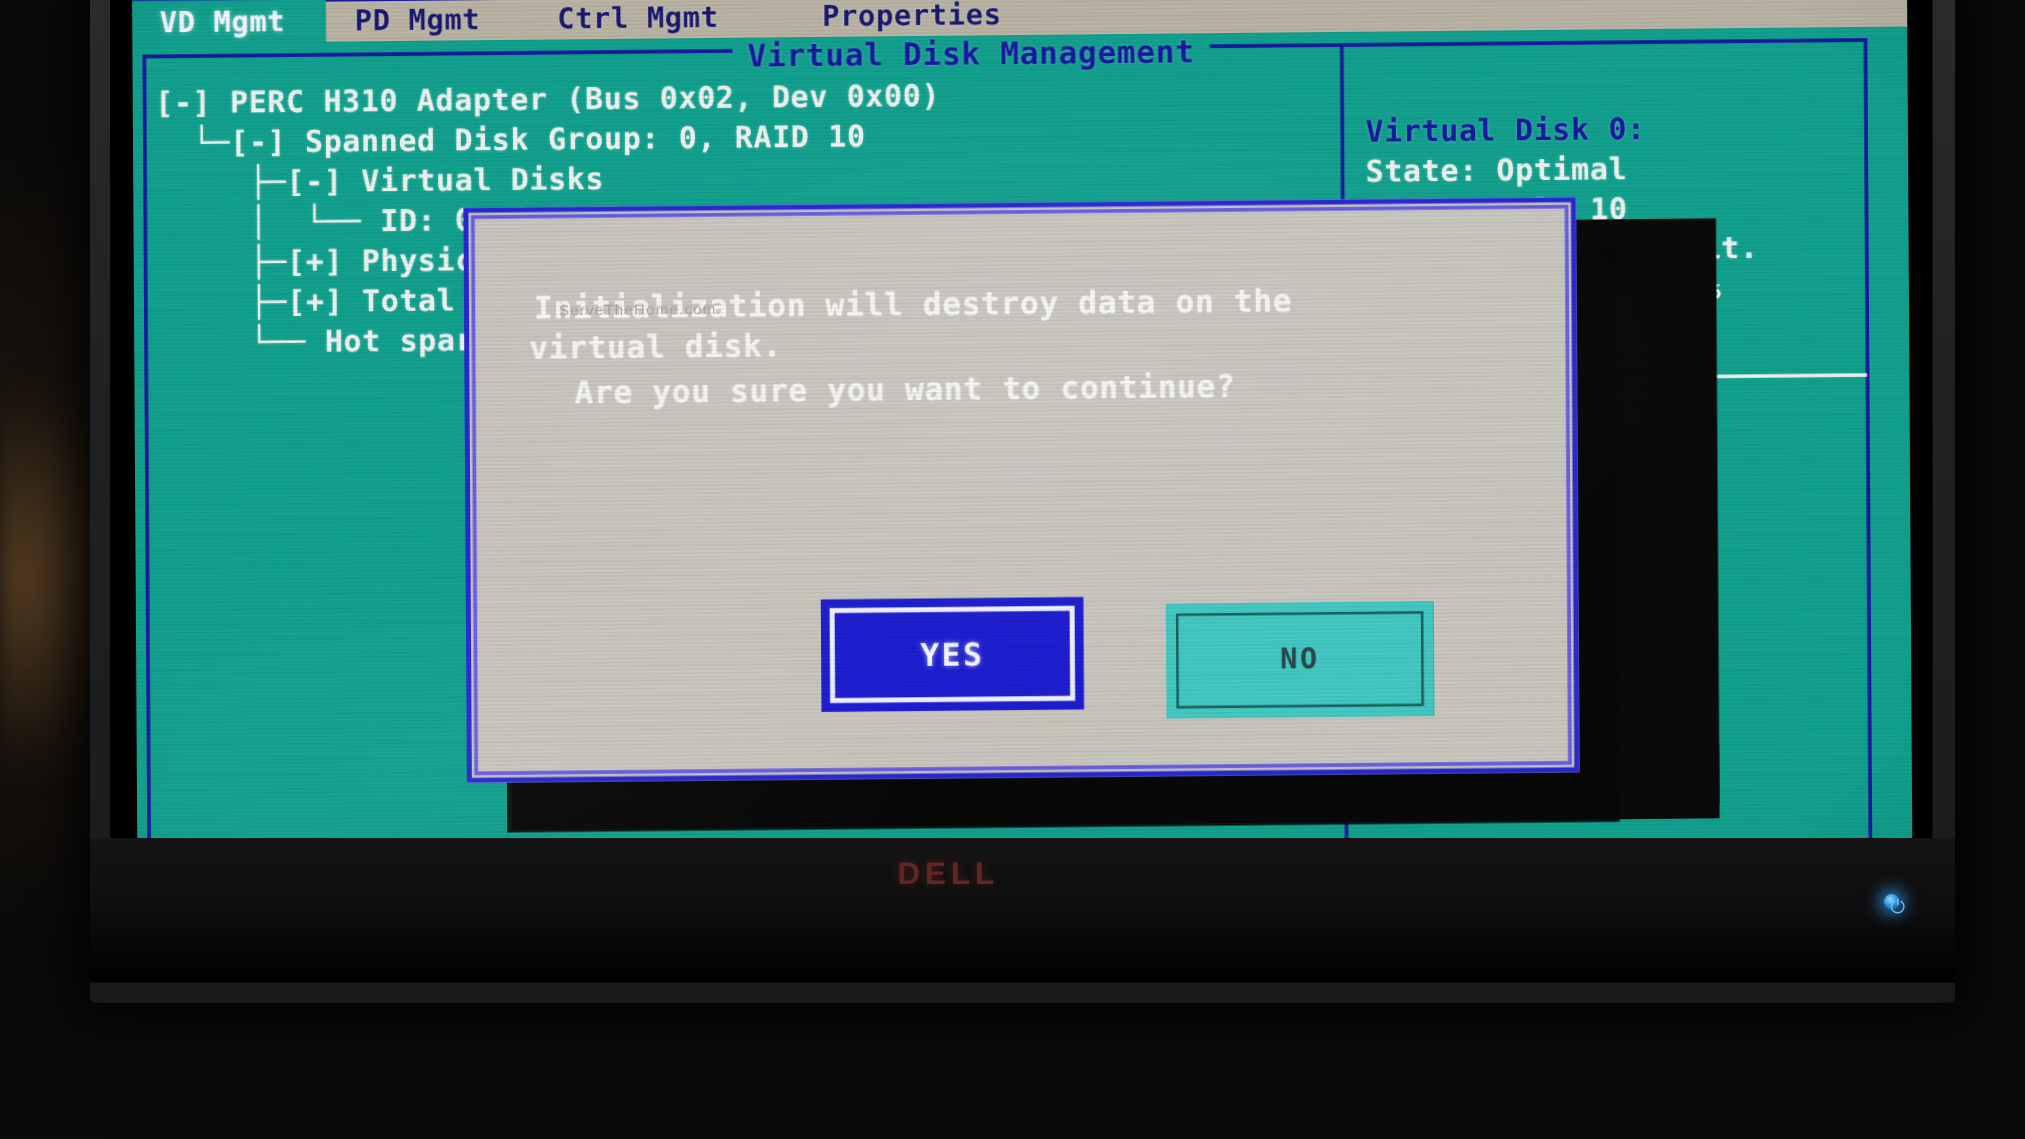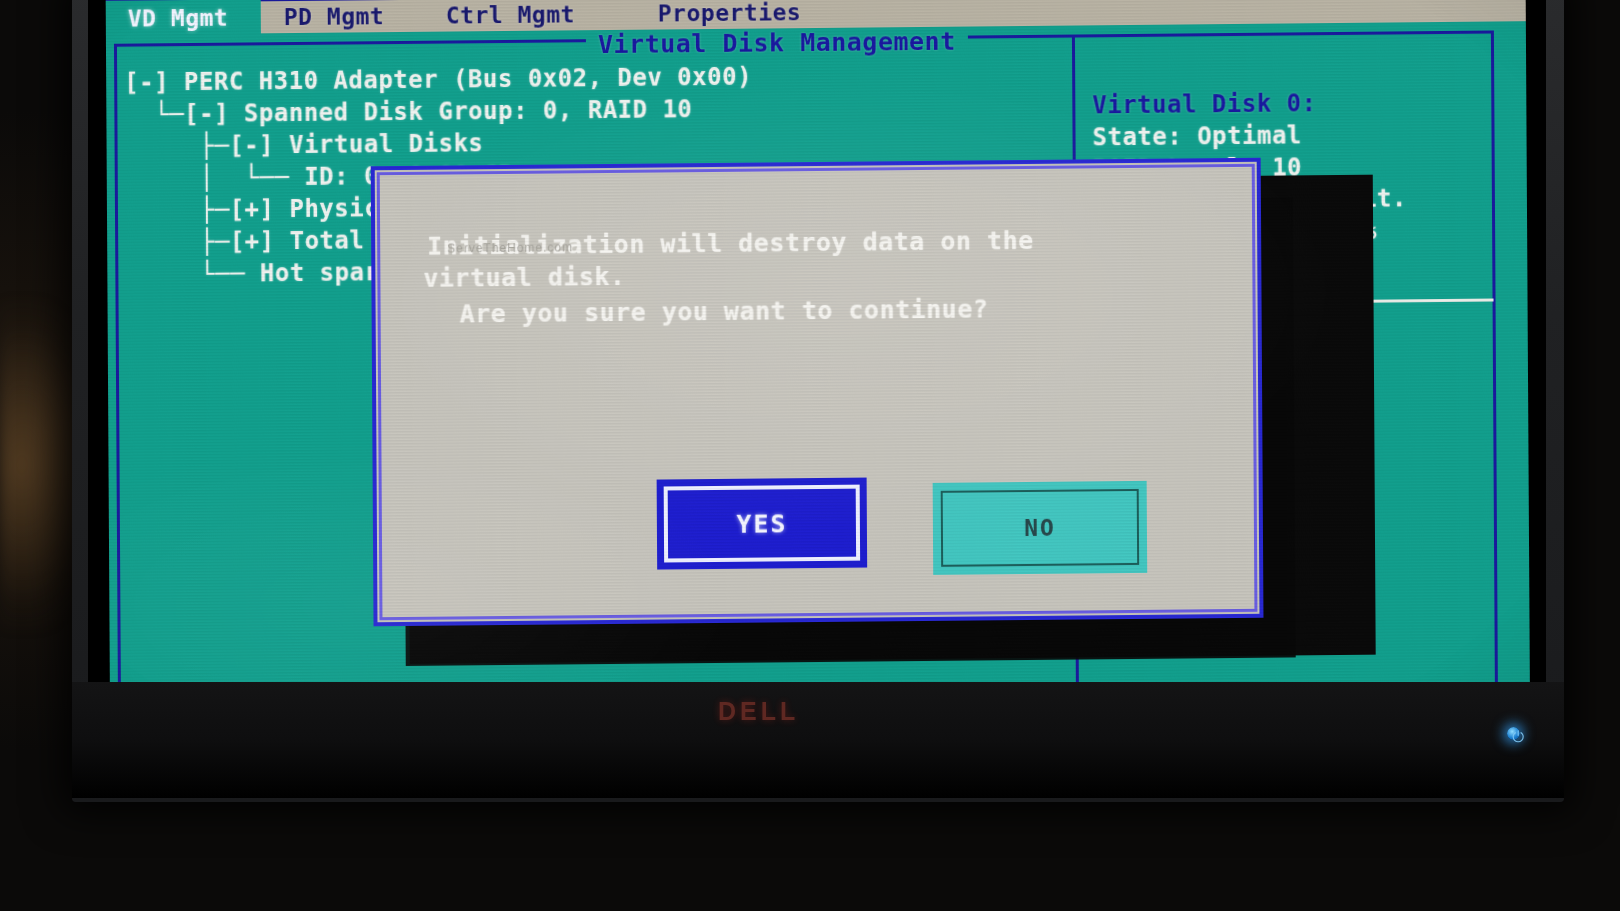--- a/index.html
+++ b/index.html
@@ -28,21 +28,21 @@
 
   
   #monitor {
     position: absolute;
     left: 72px; top: -14px; width: 1492px; height: 816px;
     background: linear-gradient(180deg,#2a2b2d 0%, #202123 40%, #191a1c 100%);
     border-radius: 4px;
     box-shadow: 0 0 38px 10px rgba(0,0,0,.85);
   }
   #bezel-bottom {
-    position: absolute; left: 0; right: 0; bottom: 4px; height: 116px;
+    position: absolute; left: 0; right: 0; bottom: 16px; height: 116px;
     background: linear-gradient(180deg,#141415 0%,#0e0e0f 50%,#000 100%);
   }
   #dell-logo {
     position: absolute; left: 646px; bottom: 72px;
     font-family: "Liberation Sans", sans-serif;
     font-size: 25px; font-weight: bold; letter-spacing: 4px;
     color: #6a2c25;
     text-shadow: 0 0 7px rgba(170,40,30,.45);
     opacity: .88;
   }

